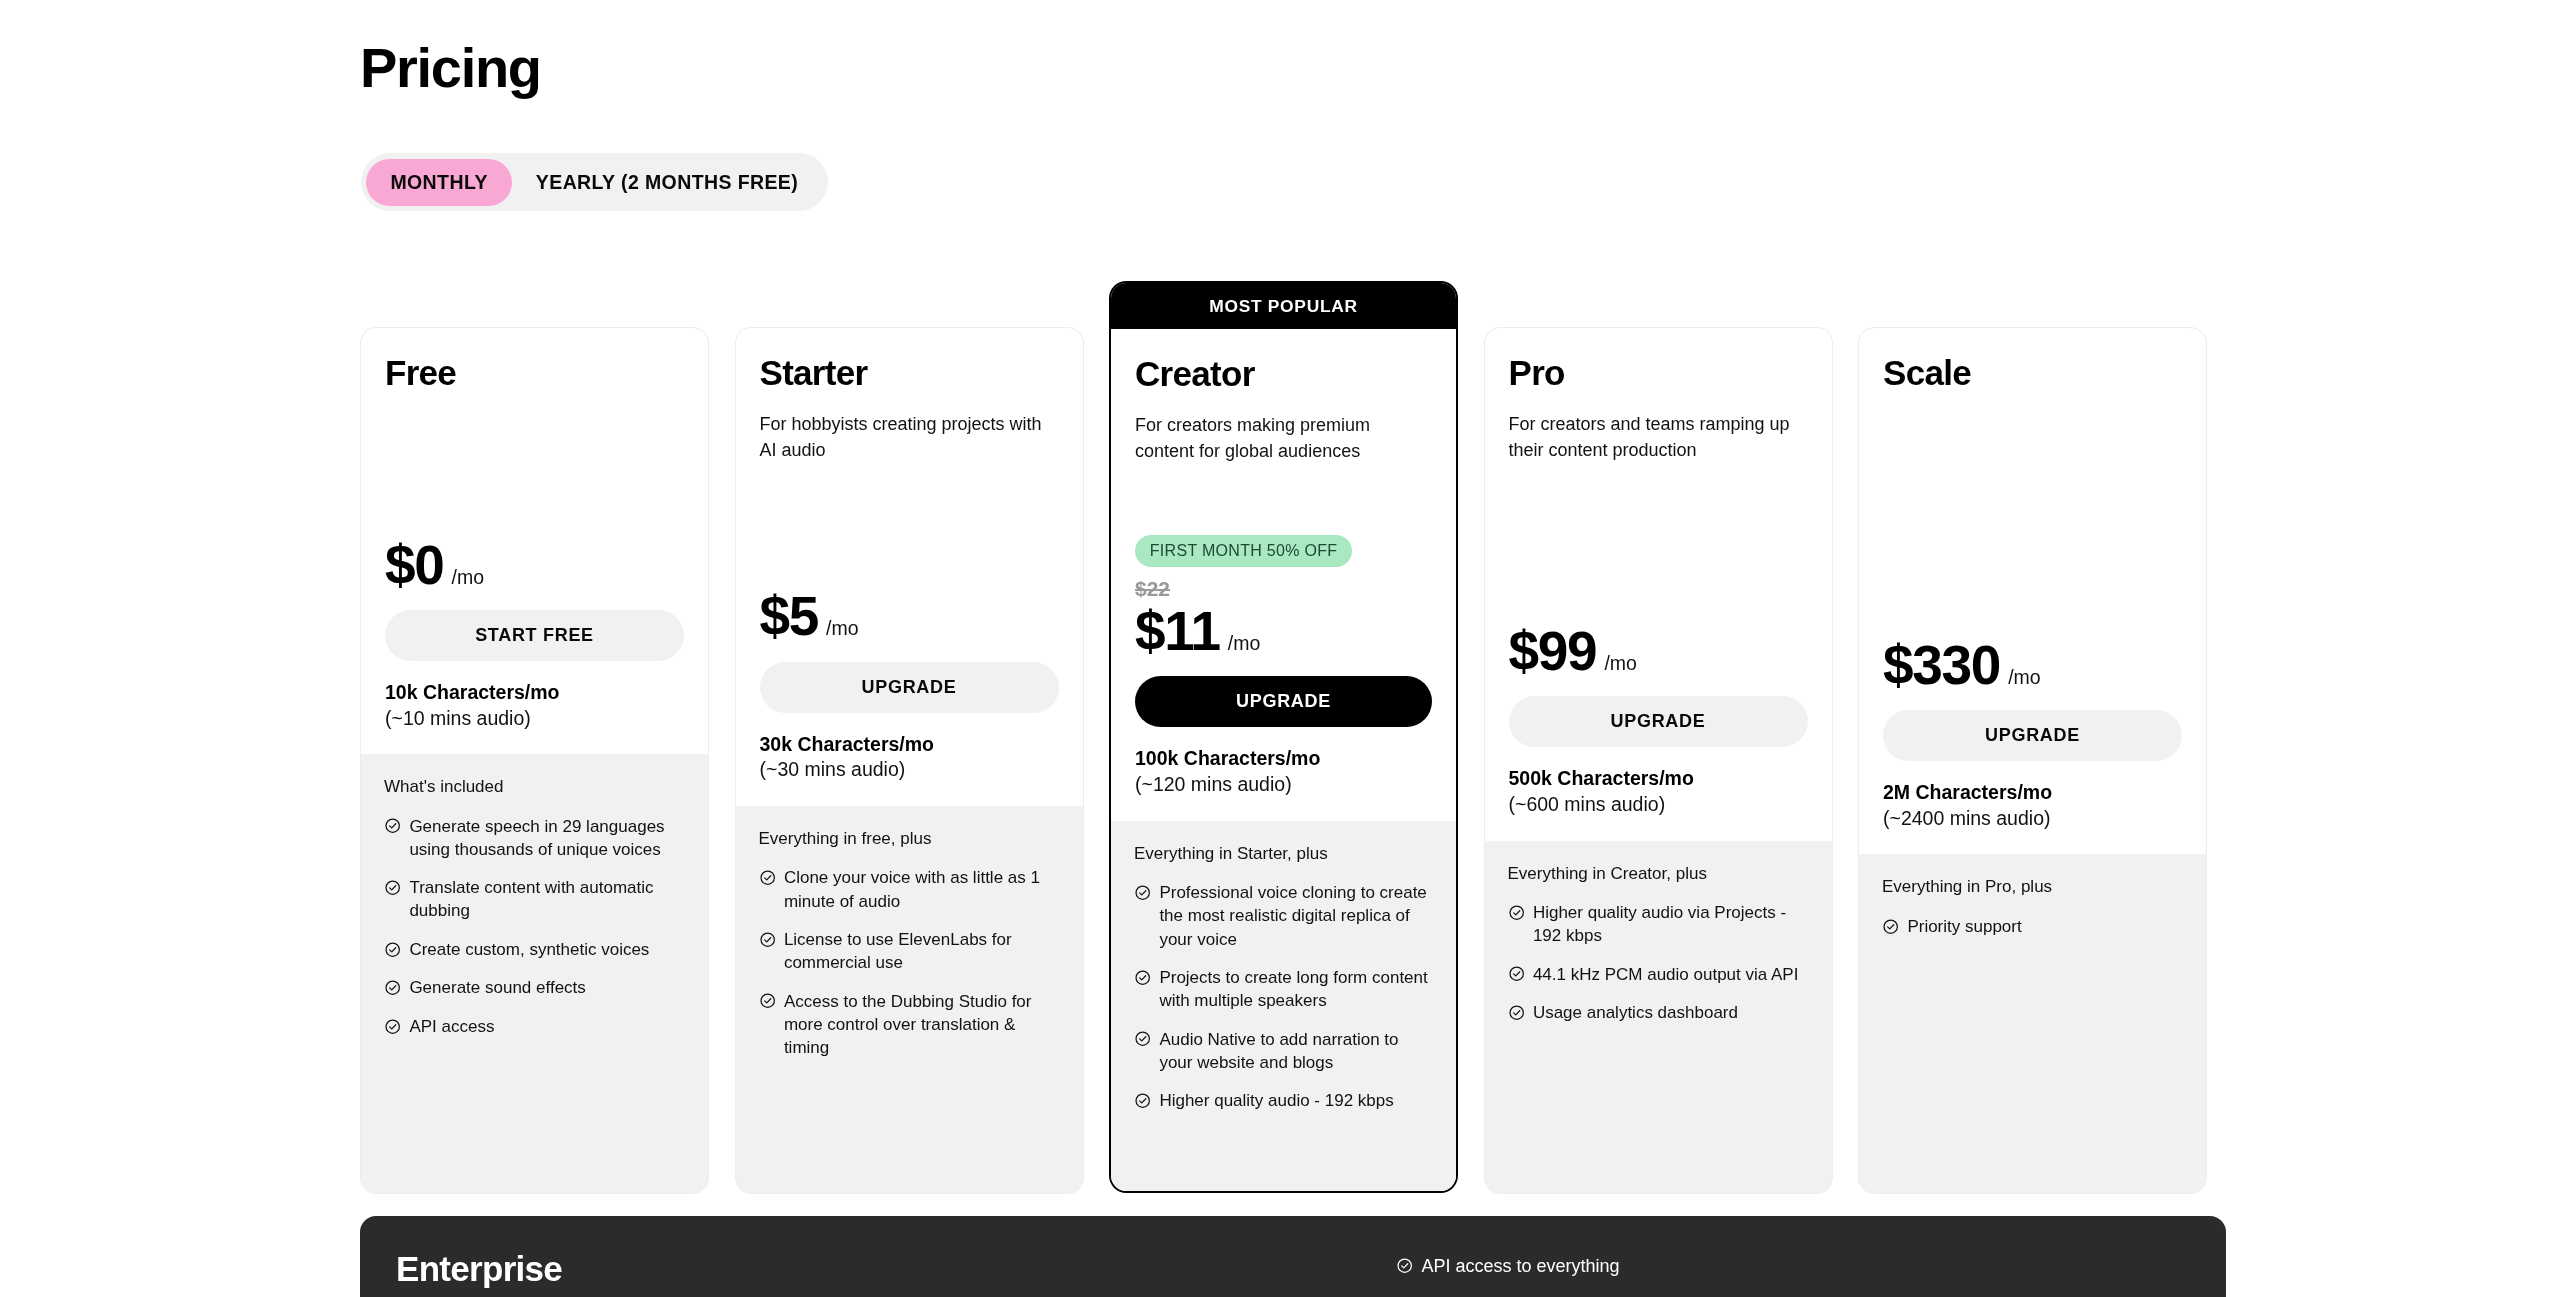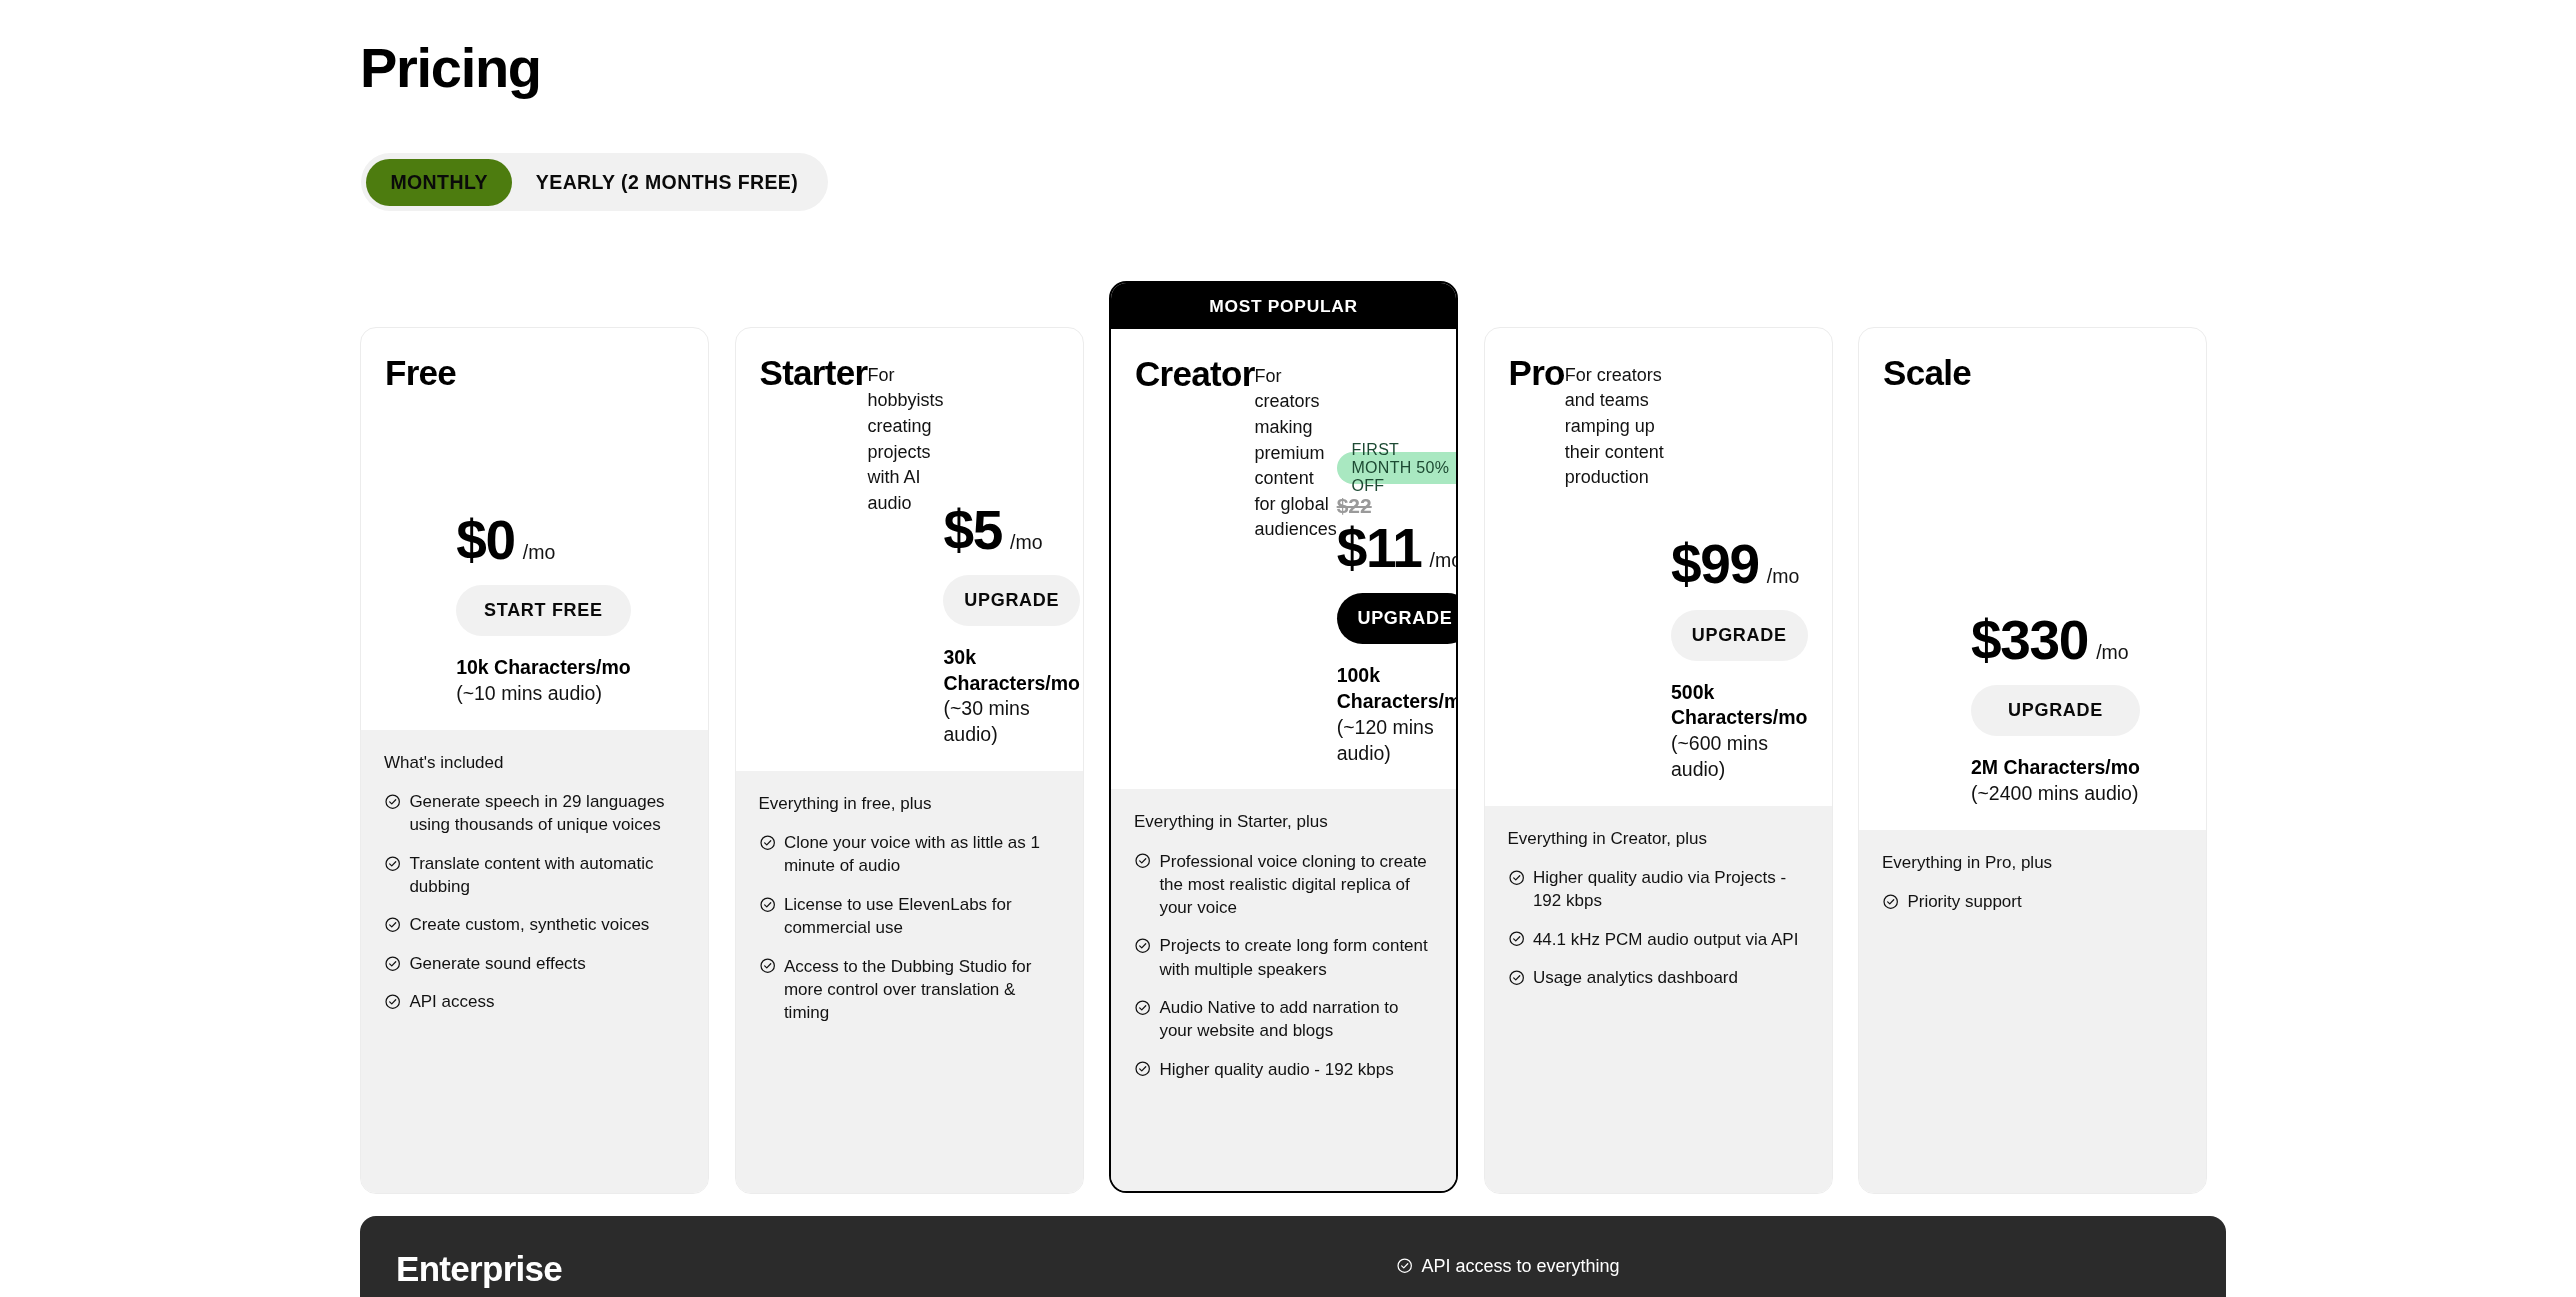--- a/index.html
+++ b/index.html
@@ -54,21 +54,21 @@
     font-weight: 700;
     letter-spacing: 0.4px;
     color: #0a0a0a;
     white-space: nowrap;
     cursor: pointer;
     background: transparent;
     border: none;
     font-family: "Liberation Sans", sans-serif;
   }
   .toggle-option.active {
-    background: #4d7c0f;
+    background: #f9a8d4;
   }
 
   
   .cards {
     position: absolute;
     left: 360px;
     top: 327px;
     width: 1866px;
     display: flex;
     gap: 25.5px;
@@ -105,23 +105,24 @@
     justify-content: center;
     font-size: 17.4px;
     font-weight: 700;
     letter-spacing: 0.7px;
     flex: 0 0 auto;
   }
 
   .card-top {
     padding: 25.5px 24px 0 24px;
     display: flex;
-    flex-direction: row;
+    flex-direction: column;
     flex: 1 1 auto;
     min-height: 0;
+    gap: 12px;
   }
 
   .plan-name {
     font-size: 35px;
     font-weight: 700;
     letter-spacing: -0.7px;
     color: #000000;
     line-height: 1.06;
   }
 

